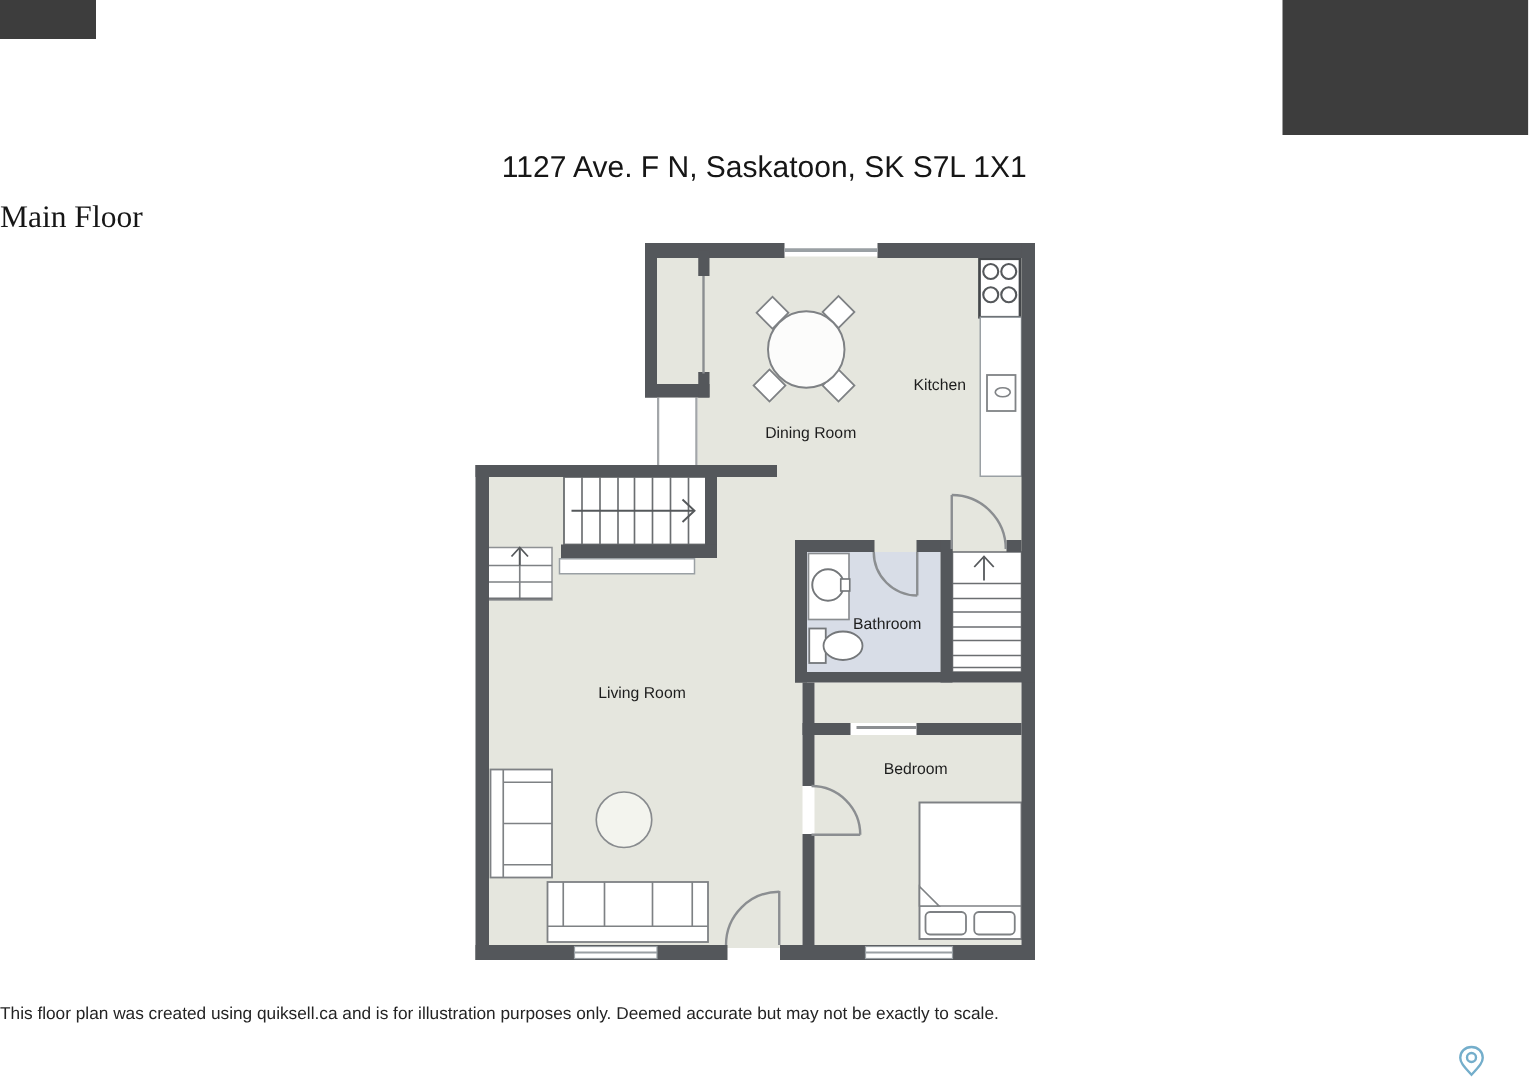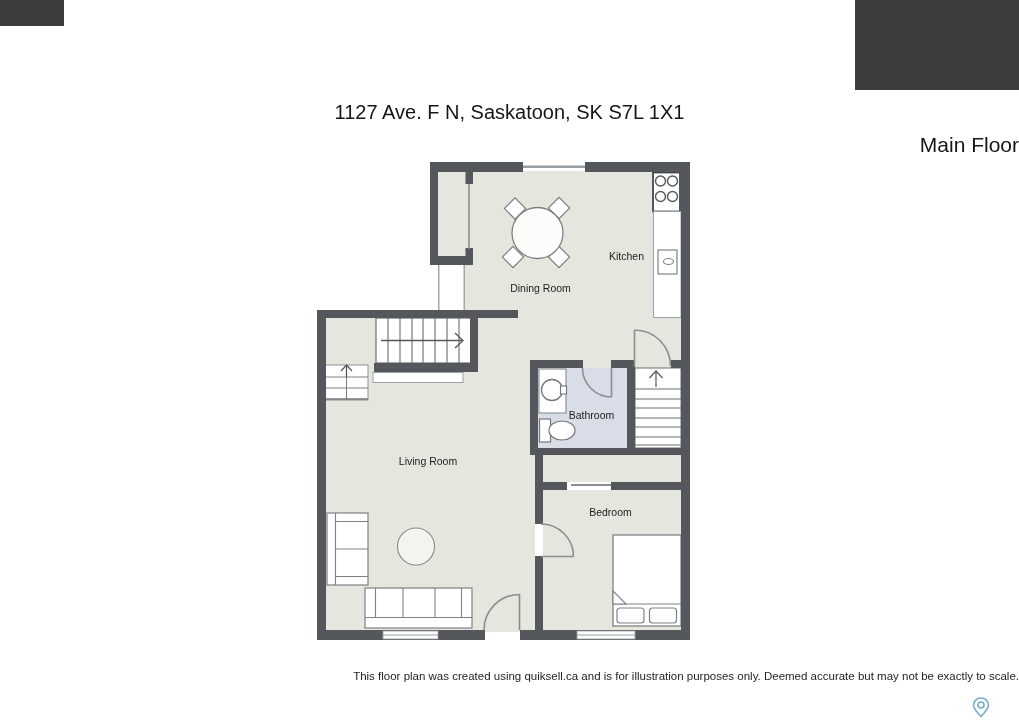--- a/index.html
+++ b/index.html
@@ -5,25 +5,25 @@
   html,body{margin:0;padding:0;background:#ffffff;}
   .canvas{
     position:relative;width:1019px;height:720px;background:#ffffff;
     overflow:hidden;font-family:"Liberation Sans",sans-serif;
   }
   .title-line1{
     position:absolute;left:0;top:101px;width:100%;text-align:center;
     font-size:20px;line-height:1.15;color:#161616;white-space:nowrap;
   }
   .title-line2{
-    position:absolute;left:0;top:133px;width:100%;text-align:right;
-    font-size:21px;line-height:1.1;color:#161616;white-space:nowrap;
+    position:absolute;left:0;top:133px;width:100%;text-align:left;
+    font-size:21px;line-height:1.1;color:#161616;white-space:nowrap;font-family:Liberation Serif, serif;
   }
   .disclaimer{
-    position:absolute;left:0;top:670px;width:100%;text-align:right;
+    position:absolute;left:0;top:670px;width:100%;text-align:left;
     font-size:11.5px;color:#242424;white-space:nowrap;
   }
   .corner-block{position:absolute;background:#3d3d3d;}
   .corner-tl{left:0;top:0;width:64px;height:26px;}
   .corner-tr{left:855px;top:0;width:164px;height:90px;}
   .plan{position:absolute;left:0;top:0;}
   .pin{position:absolute;left:971px;top:696px;}
   svg text.room-label{
     font-family:"Liberation Sans",sans-serif;font-size:10.5px;fill:#1d1d1d;
   }

